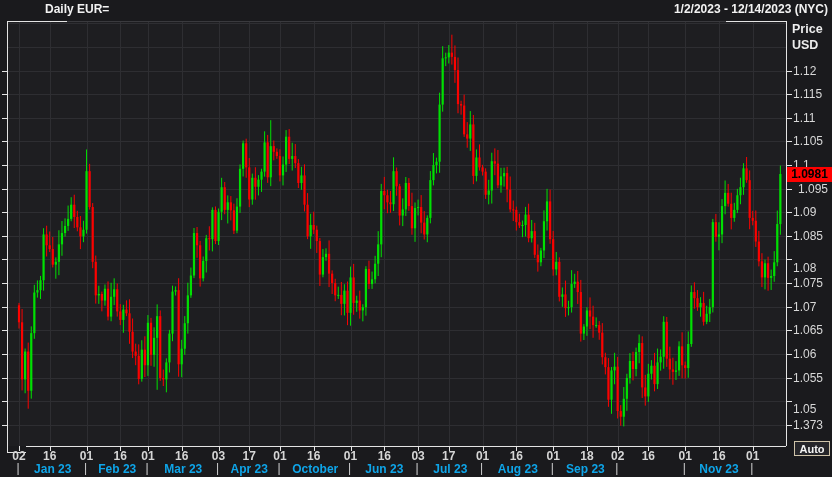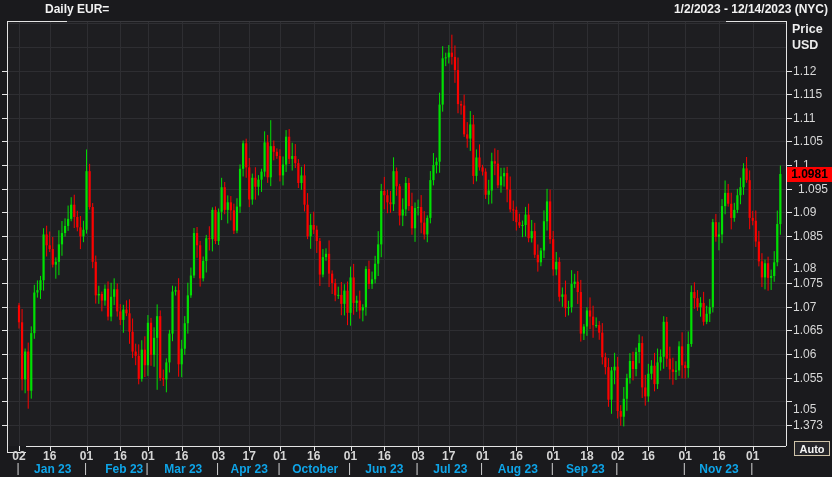--- a/index.html
+++ b/index.html
@@ -684,21 +684,21 @@
       <div class="xday" style="left: 617.65px;">02</div>
       <div class="xday" style="left: 648.35px;">16</div>
       <div class="xday" style="left: 685.19px;">01</div>
       <div class="xday" style="left: 718.96px;">16</div>
       <div class="xday" style="left: 752.73px;">01</div>
     </div>
   <div id="x-months">
       <div class="xpipe" style="left: 17.5px;">|</div>
       <div class="xmonth" style="left: 52.77px;">Jan 23</div>
       <div class="xpipe" style="left: 85.04px;">|</div>
-      <div class="xmonth" style="left: 117.24px; padding-left: 7px;">Feb 23</div>
+      <div class="xmonth" style="left: 117.24px;">Feb 23</div>
       <div class="xpipe" style="left: 146.44px;">|</div>
       <div class="xmonth" style="left: 183.245px;">Mar 23</div>
       <div class="xpipe" style="left: 217.05px;">|</div>
       <div class="xmonth" style="left: 249.25px;">Apr 23</div>
       <div class="xpipe" style="left: 278.45px;">|</div>
       <div class="xmonth" style="left: 315.255px;">October 23</div>
       <div class="xpipe" style="left: 349.06px;">|</div>
       <div class="xmonth" style="left: 384.33px;">Jun 23</div>
       <div class="xpipe" style="left: 416.6px;">|</div>
       <div class="xmonth" style="left: 450.335px;">Jul 23</div>

